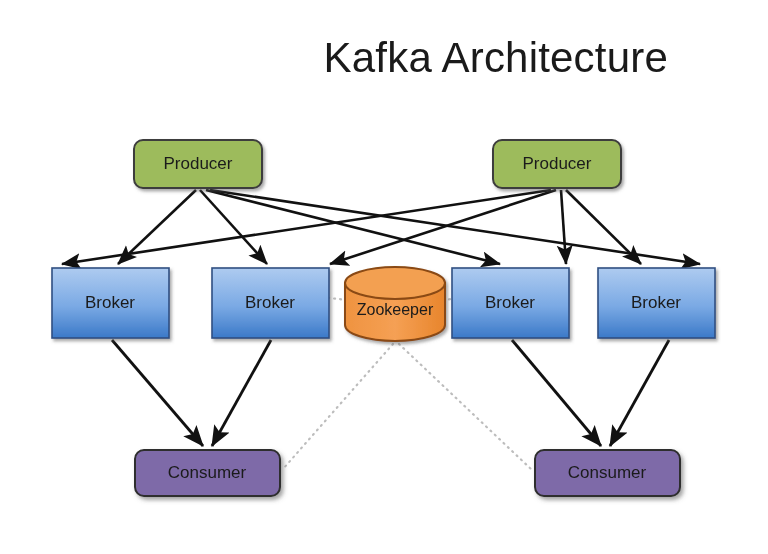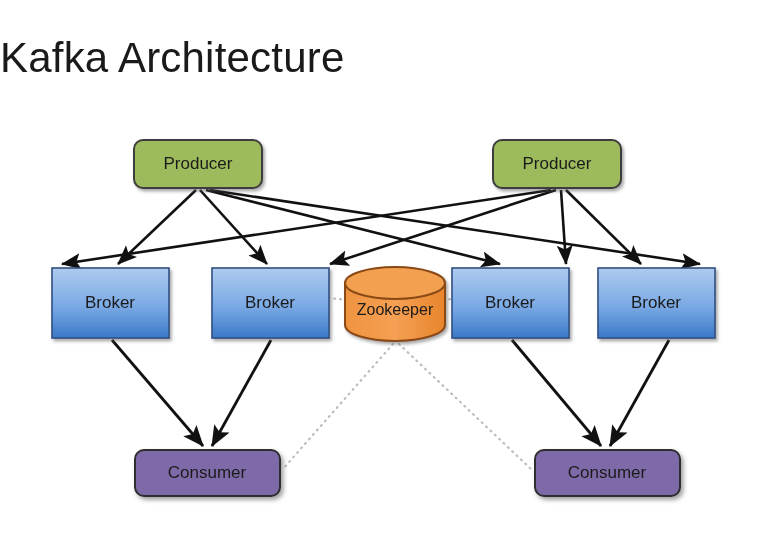--- a/index.html
+++ b/index.html
@@ -22,21 +22,21 @@
     top: 0;
     left: 0;
     width: 768px;
     height: 554px;
   }
   .title {
     position: absolute;
     left: 0;
     top: 34px;
     width: 668px;
-    text-align: left;
+    text-align: right;
     font-size: 42px;
     font-weight: 400;
     color: #1a1a1a;
     letter-spacing: 0.2px;
     font-family: "Liberation Sans", sans-serif;
   }
   .node-label {
     font-family: "Liberation Sans", sans-serif;
     fill: #1b1b1b;
     font-size: 17px;

